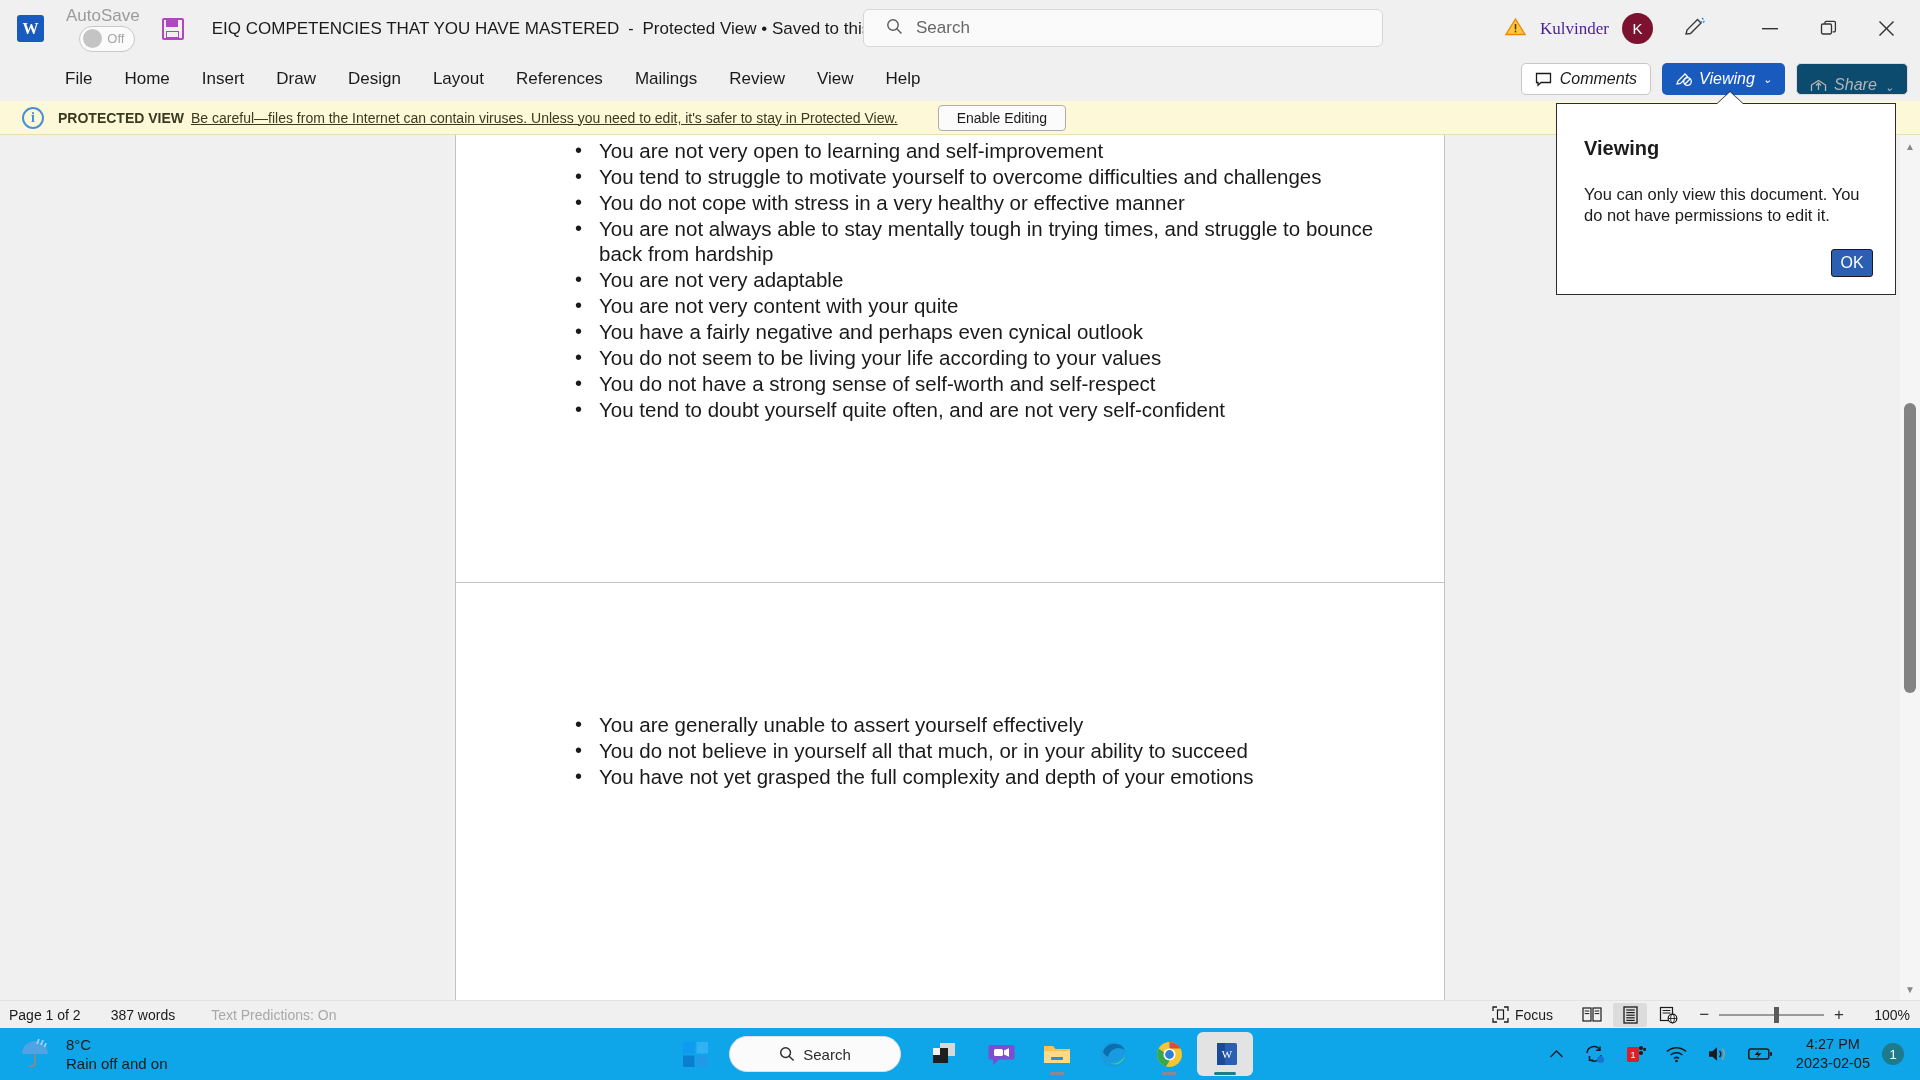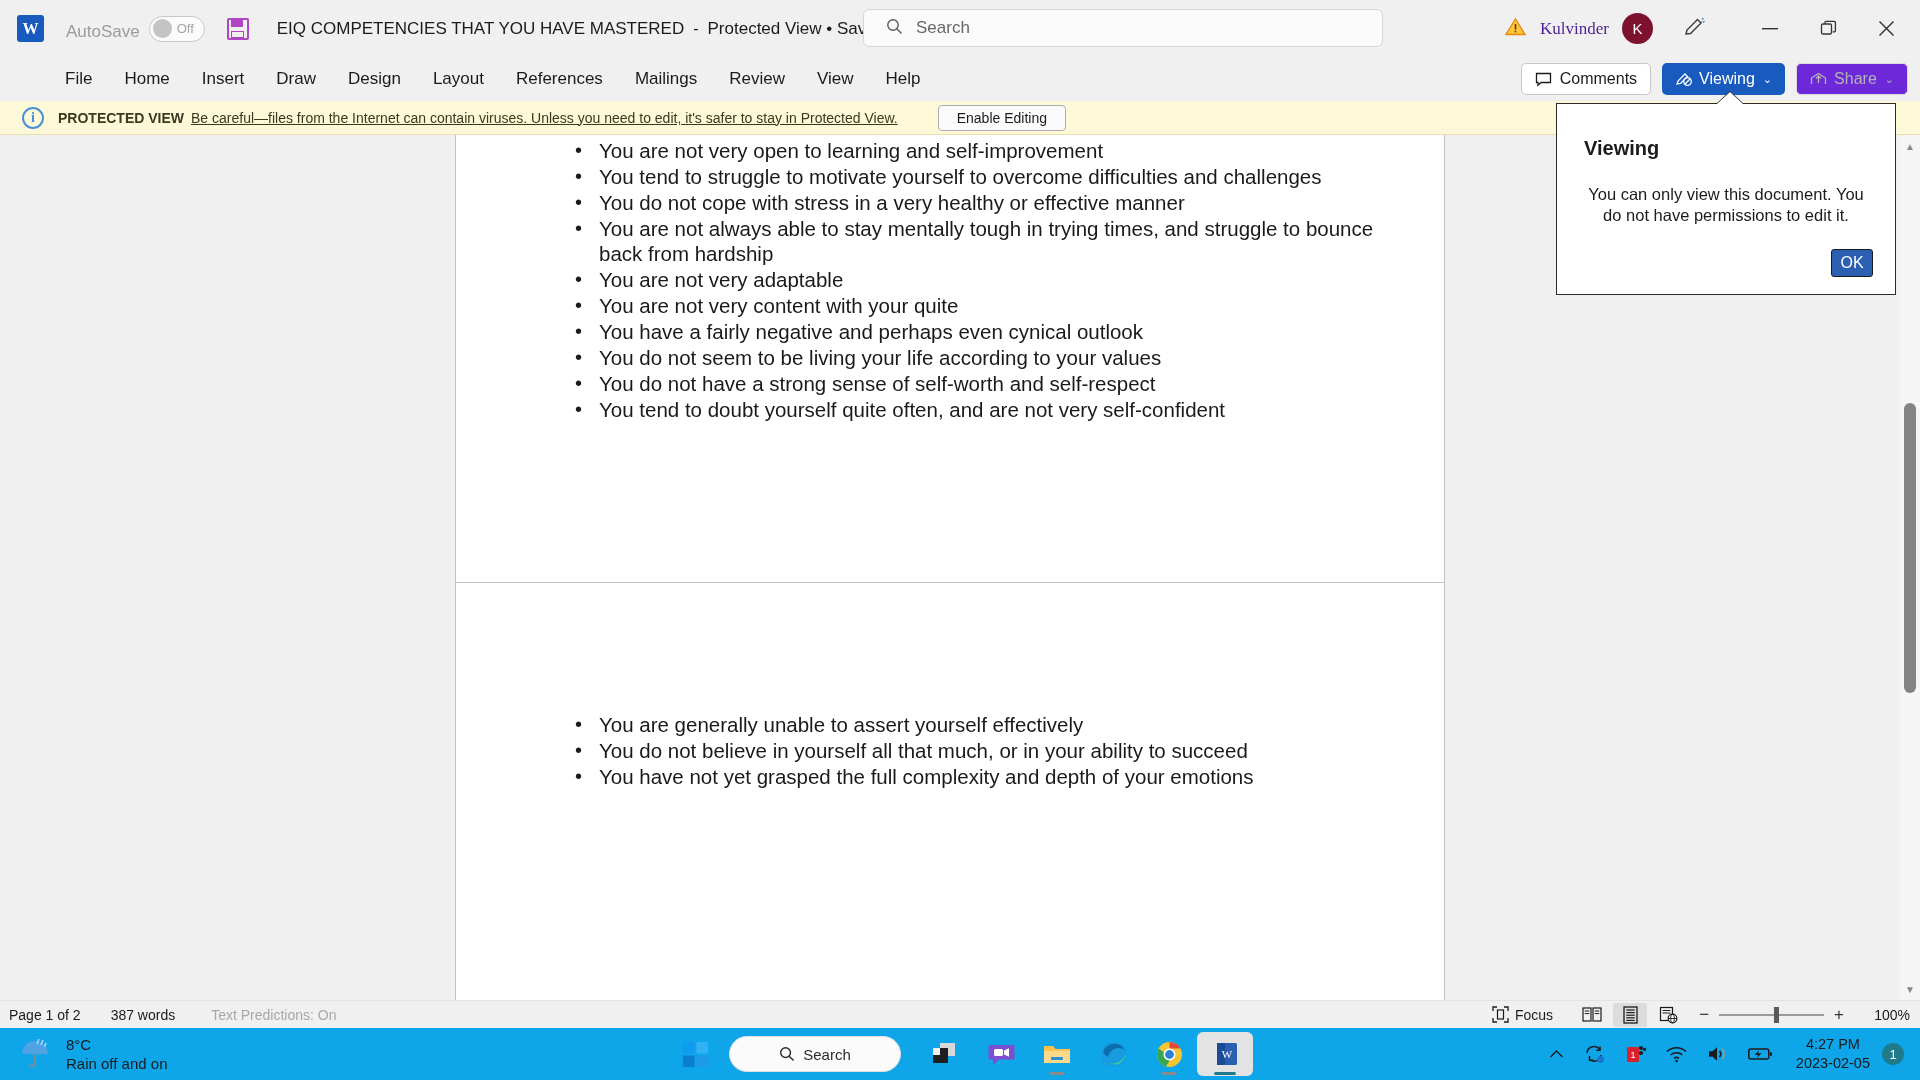--- a/index.html
+++ b/index.html
@@ -17,21 +17,21 @@
     background: #f0f0f0;
     display: flex; align-items: center;
   }
   .word-logo {
     width: 27px; height: 27px; margin-left: 17px;
     background: #185abd; border-radius: 3px;
     display: flex; align-items: center; justify-content: center;
     color: #fff; font-size: 16px; font-weight: bold;
     font-family: "Liberation Serif", serif;
   }
-  .autosave-wrap { display: flex; align-items: flex-end; margin-left: 22px; }
+  .autosave-wrap { display: flex; align-items: center; margin-left: 22px; flex-direction: column; }
   .autosave-label { font-size: 17px; color: #9b9b9b; }
   .autosave-toggle {
     margin-left: 9px; width: 56px; height: 26px; border-radius: 13px;
     border: 1px solid #c8c8c8; background: #fbfbfb;
     display: flex; align-items: center; position: relative;
   }
   .autosave-knob {
     width: 19px; height: 19px; border-radius: 50%; background: #c4c4c4;
     margin-left: 3px;
   }
@@ -83,34 +83,34 @@
 
   
   .ribbon {
     position: absolute; top: 57px; left: 0; width: 1920px; height: 44px;
     background: #f0f0f0; display: flex; align-items: center;
   }
   .tab { font-size: 17px; color: #1b1b1b; padding: 5px 13px; margin-right: 6px; border-radius: 4px; }
   .tab:first-child { margin-left: 52px; }
   .ribbon-right {
     position: absolute; right: 12px; top: 0; height: 44px;
-    display: flex; align-items: center;
+    display: flex; align-items: center; font-style: italic;
   }
   .comments-btn {
     height: 32px; border: 1px solid #c7c7c7; border-radius: 5px; background: #fff;
     display: flex; align-items: center; padding: 0 13px; font-size: 16px; color: #1b1b1b;
   }
   .viewing-btn {
     height: 32px; border-radius: 5px; background: #185abd; color: #fff;
     display: flex; align-items: center; padding: 0 13px; font-size: 16px;
     margin-left: 11px;
   }
   .share-btn {
-    height: 32px; border: 1px solid #dadada; border-radius: 5px; background: #6d28d9;
-    display: flex; align-items: center; padding: 0 13px; font-size: 16px; color: #b4b4b4;
+    height: 32px; border: 1px solid #dadada; border-radius: 5px; background: #0c4a6e;
+    display: flex; align-items: flex-end; padding: 0 13px; font-size: 16px; color: #b4b4b4;
     margin-left: 11px;
   }
   .mini-chev { margin-left: 8px; font-size: 11px; }
 
   
   .pvbar {
     position: absolute; top: 101px; left: 0; width: 1920px; height: 34px;
     background: #fdf8d8; display: flex; align-items: center;
     border-bottom: 1px solid #e8e0b0;
   }
@@ -175,21 +175,21 @@
     position: absolute; left: 1717px; top: 92px; width: 0; height: 0;
     border-left: 13px solid transparent; border-right: 13px solid transparent;
     border-bottom: 12px solid #fff; z-index: 42;
   }
   .popup-tail-b {
     position: absolute; left: 1716px; top: 91px; width: 0; height: 0;
     border-left: 14px solid transparent; border-right: 14px solid transparent;
     border-bottom: 13px solid #2b2b2b; z-index: 41;
   }
   .popup-title { margin: 33px 0 0 27px; font-size: 20px; font-weight: 600; color: #1b1b1b; }
-  .popup-body { margin: 24px 27px 0 27px; font-size: 16.5px; line-height: 21px; color: #1b1b1b; text-align: center; }
+  .popup-body { margin: 24px 27px 0 27px; font-size: 16.5px; line-height: 21px; color: #1b1b1b; }
   .popup-ok {
     position: absolute; right: 22px; bottom: 17px; width: 42px; height: 28px;
     background: #2b5fb1; border: 1.5px solid #1b1b1b; border-radius: 3px;
     color: #fff; font-size: 16px; display: flex; align-items: center; justify-content: center;
   }
 
   
   .statusbar {
     position: absolute; top: 1000px; left: 0; width: 1920px; height: 28px;
     background: #f0f0f0; display: flex; align-items: center;

